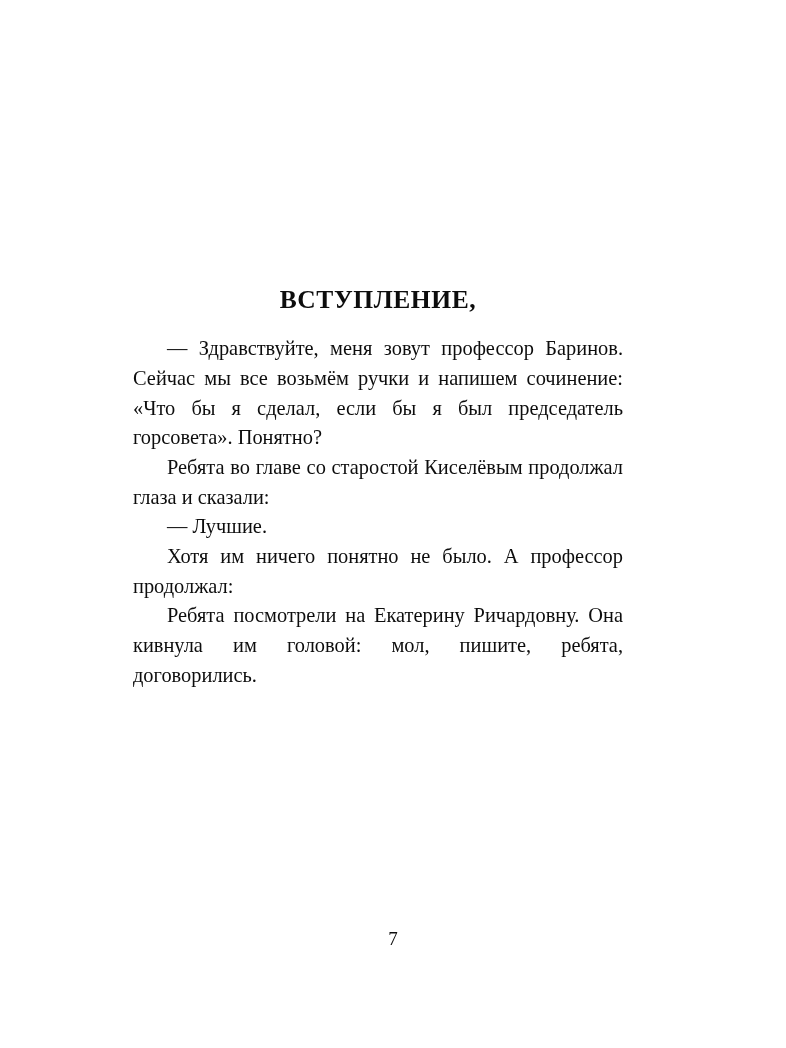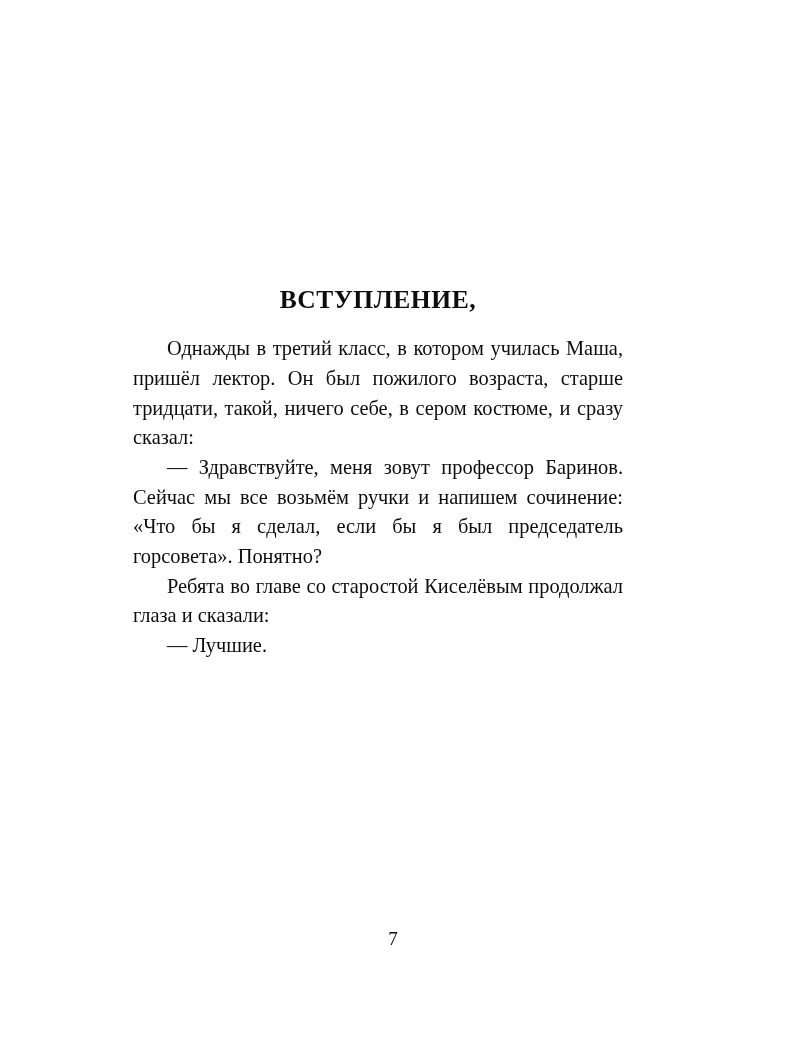--- a/index.html
+++ b/index.html
@@ -63,22 +63,23 @@
 <body>
 
 <div class="page">
 
   <div class="content">
 
     <h1 class="chapter-title">
       <span class="line">ВСТУПЛЕНИЕ,</span>
     </h1>
 
-    <p class="para">Однажды в третий класс, в котором учи­лась Маша, пришёл лектор. Он был пожи­лого возраста, старше тридцати, такой, ничего себе, в сером костюме, и сразу ска­зал:</p>
     <p class="para">— Здравствуйте, меня зовут профессор Баринов. Сейчас мы все возьмём ручки и напишем сочинение: «Что бы я сделал, если бы я был председатель горсовета». Понятно?</p>
     <p class="para">Ребята во главе со старостой Киселёвым продолжал глаза и сказали:</p>
     <p class="para last-center-none">— Лучшие.</p>
+    <p class="para">Хотя им ничего понятно не было. А про­фессор продолжал:</p>
+    <p class="para">Ребята посмотрели на Екатерину Ри­чардовну. Она кивнула им головой: мол, пишите, ребята, договорились.</p>
 
   </div>
 
   <div class="folio">7</div>
 
 </div>
 
 </body></html>

